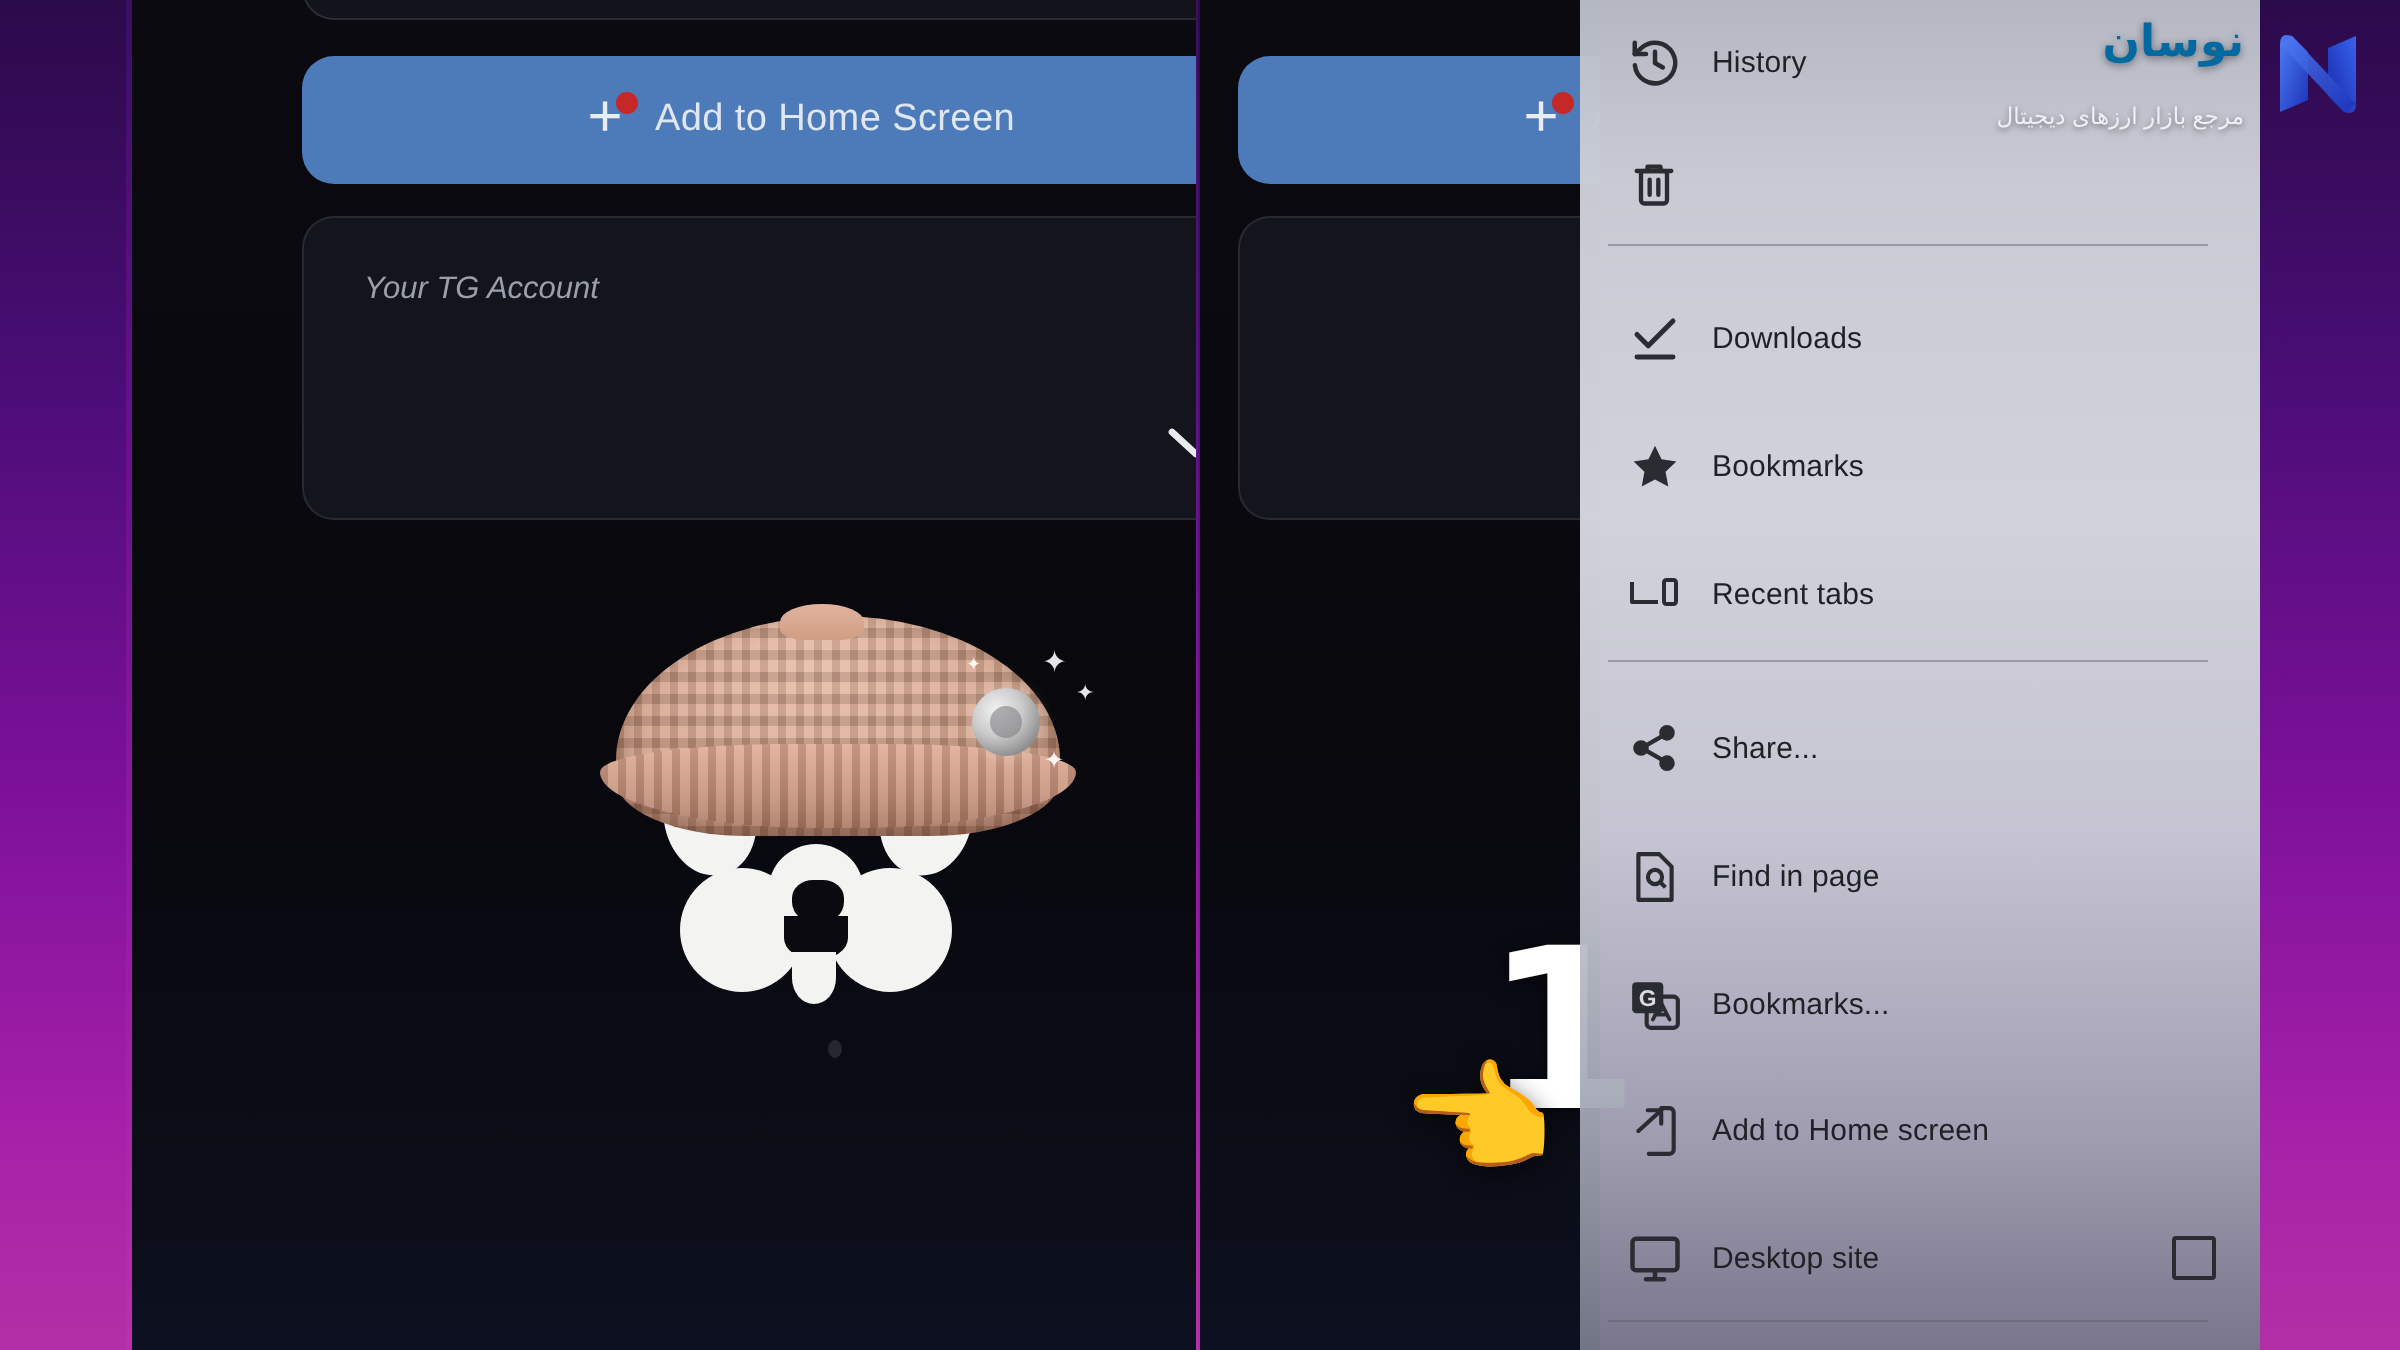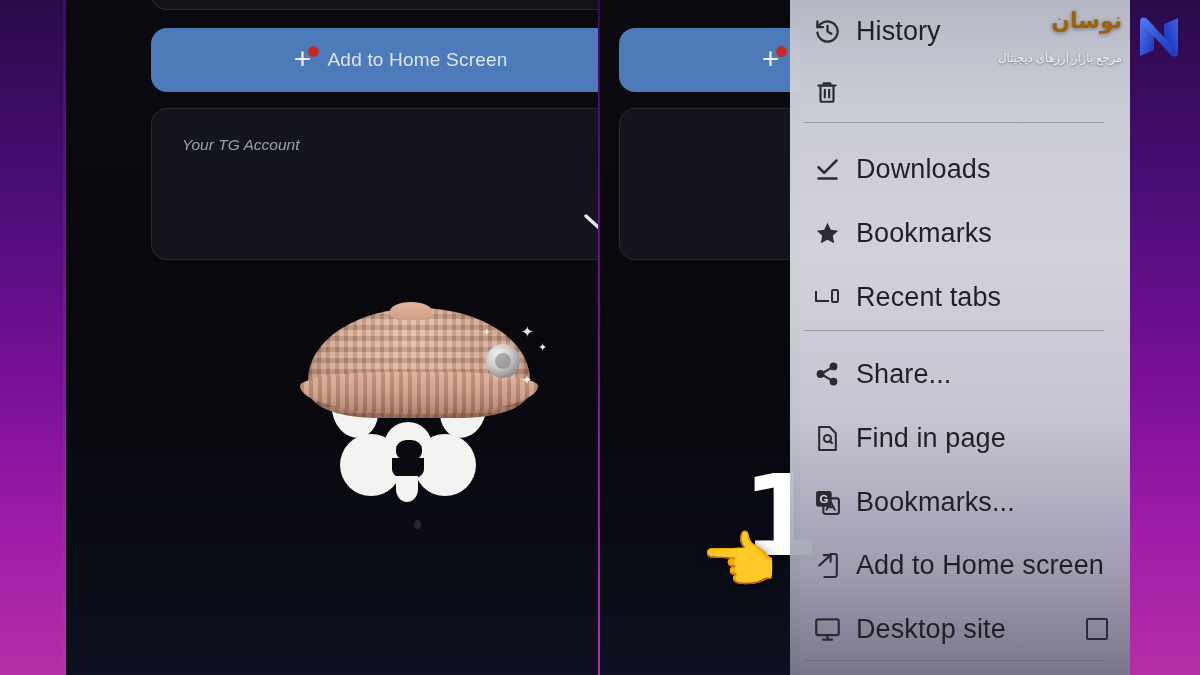--- a/index.html
+++ b/index.html
@@ -181,39 +181,39 @@
   .menu-item{
     position:absolute; left:0; width:340px; height:auto;
     display:flex; align-items:center; cursor:pointer;
   }
   .menu-item .mi-icon{
     width:34px; margin-left:20px; display:flex;
     align-items:center; justify-content:center;
     color:#2a2c31; flex:0 0 auto;
   }
   .menu-item .mi-label{
-    margin-left:12px; color:#1f2126; font-size:27px; letter-spacing:.1px;
+    margin-left:12px; color:#1f2126; font-size:15px; letter-spacing:.1px;
     white-space:nowrap;
   }
   .menu-item .mi-check{
     position:absolute; right:22px; width:22px; height:22px;
     border:2.5px solid #2a2c31; border-radius:2px;
   }
   .menu-div{
     position:absolute; left:14px; width:300px; height:1px;
     background:rgba(90,94,106,.45);
   }
 
   
   #watermark{
     position:absolute; right:78px; top:8px;
     text-align:right; direction:rtl;
   }
   #wm-title{
-    color:#a16207; font-size:22px; font-weight:700;
+    color:#0369a1; font-size:22px; font-weight:700;
     text-shadow:0 1px 4px rgba(0,0,0,.45);
   }
   #wm-sub{
     color:#f0eef6; font-size:11.5px; margin-top:17px;
     text-shadow:0 1px 3px rgba(0,0,0,.45);
   }
   #brand-logo{
     position:absolute; right:10px; top:6px; width:62px; height:62px;
   }
 </style>

